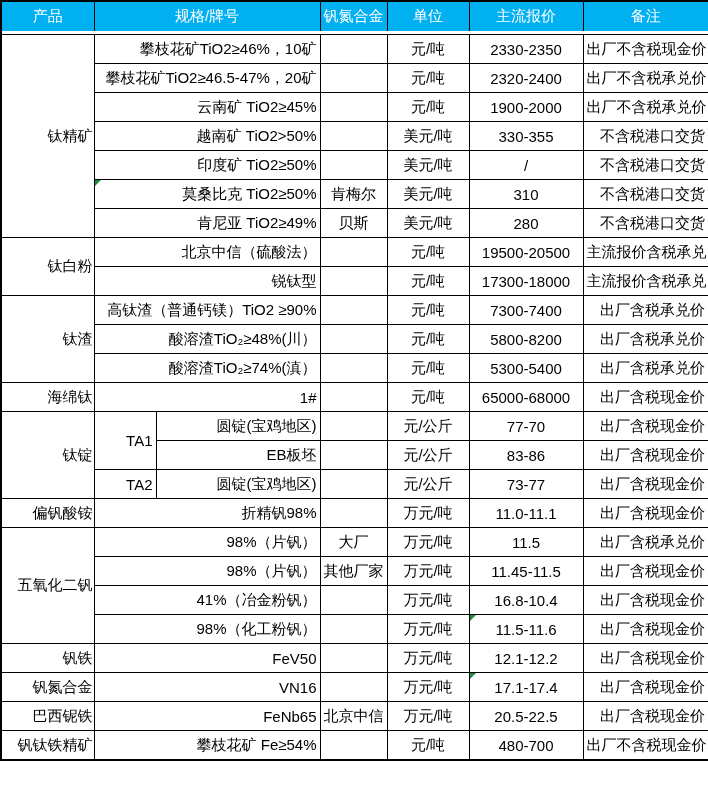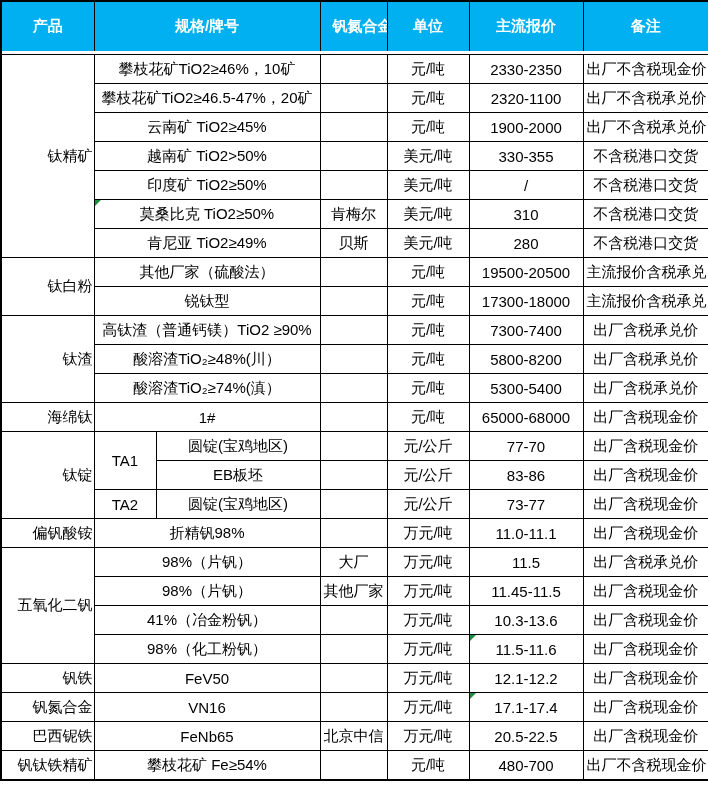--- a/index.html
+++ b/index.html
@@ -9,35 +9,35 @@
     -webkit-font-smoothing:antialiased;
   }
   .sheet{width:708px;height:809px;background:#fff;overflow:hidden;}
   table{
     border-collapse:collapse;table-layout:fixed;width:708px;
     border:2px solid #000;
   }
   th{
     background:var(--header-bg,#00B0F0);
     color:var(--header-text,#ffffff);
-    font-weight:bold;font-size:15px;height:25px;
+    font-weight:normal;font-size:15px;height:25px;
     border:1px solid #000;border-bottom:none;
-    padding:12px;text-align:center;white-space:nowrap;overflow:hidden;
+    padding:2px;text-align:center;white-space:nowrap;overflow:hidden;
   }
   tr.gap td{height:3px;border:none;background:#fff;padding:0;}
   tbody td{
     position:relative;
     border:1px solid #000;
     font-size:15px;color:#000;
     height:28px;padding:0 3px;
     white-space:nowrap;overflow:hidden;
     vertical-align:middle;background:#fff;
   }
   td.c-product{text-align:right;padding:0 1px;}
-  td.c-spec,td.c-subspec,td.c-grade,td.c-note{text-align:center;margin-left:30px;}
+  td.c-spec,td.c-subspec,td.c-grade,td.c-note{text-align:right;margin-left:30px;}
   td.c-maker,td.c-unit,td.c-price{text-align:center;}
   .tri{
     position:absolute;top:0;left:0;width:0;height:0;
     border-top:6px solid var(--tri-color,#1E8E3E);
     border-right:6px solid transparent;
     display:block;
   }
 </style>
 </head>
 <body>
@@ -72,21 +72,21 @@
           <td class="c-spec" colspan="2"><span>攀枝花矿TiO2≥46%，10矿</span></td>
           <td class="c-maker"><span></span></td>
           <td class="c-unit"><span>元/吨</span></td>
           <td class="c-price"><span>2330-2350</span></td>
           <td class="c-note"><span>出厂不含税现金价</span></td>
         </tr>
         <tr>
           <td class="c-spec" colspan="2"><span>攀枝花矿TiO2≥46.5-47%，20矿</span></td>
           <td class="c-maker"><span></span></td>
           <td class="c-unit"><span>元/吨</span></td>
-          <td class="c-price"><span>2320-1100</span></td>
+          <td class="c-price"><span>2320-2400</span></td>
           <td class="c-note"><span>出厂不含税承兑价</span></td>
         </tr>
         <tr>
           <td class="c-spec" colspan="2"><span>云南矿 TiO2≥45%</span></td>
           <td class="c-maker"><span></span></td>
           <td class="c-unit"><span>元/吨</span></td>
           <td class="c-price"><span>1900-2000</span></td>
           <td class="c-note"><span>出厂不含税承兑价</span></td>
         </tr>
         <tr>
@@ -112,21 +112,21 @@
         </tr>
         <tr>
           <td class="c-spec" colspan="2"><span>肯尼亚 TiO2≥49%</span></td>
           <td class="c-maker"><span>贝斯</span></td>
           <td class="c-unit"><span>美元/吨</span></td>
           <td class="c-price"><span>280</span></td>
           <td class="c-note"><span>不含税港口交货</span></td>
         </tr>
         <tr>
           <td class="c-product" rowspan="2"><span>钛白粉</span></td>
-          <td class="c-spec" colspan="2"><span>其他厂家（硫酸法）</span></td>
+          <td class="c-spec" colspan="2"><span>北京中信（硫酸法）</span></td>
           <td class="c-maker"><span></span></td>
           <td class="c-unit"><span>元/吨</span></td>
           <td class="c-price"><span>19500-20500</span></td>
           <td class="c-note"><span>主流报价含税承兑</span></td>
         </tr>
         <tr>
           <td class="c-spec" colspan="2"><span>锐钛型</span></td>
           <td class="c-maker"><span></span></td>
           <td class="c-unit"><span>元/吨</span></td>
           <td class="c-price"><span>17300-18000</span></td>
@@ -206,21 +206,21 @@
           <td class="c-spec" colspan="2"><span>98%（片钒）</span></td>
           <td class="c-maker"><span>其他厂家</span></td>
           <td class="c-unit"><span>万元/吨</span></td>
           <td class="c-price"><span>11.45-11.5</span></td>
           <td class="c-note"><span>出厂含税现金价</span></td>
         </tr>
         <tr>
           <td class="c-spec" colspan="2"><span>41%（冶金粉钒）</span></td>
           <td class="c-maker"><span></span></td>
           <td class="c-unit"><span>万元/吨</span></td>
-          <td class="c-price"><span>10.3-13.6</span></td>
+          <td class="c-price"><span>16.8-10.4</span></td>
           <td class="c-note"><span>出厂含税现金价</span></td>
         </tr>
         <tr>
           <td class="c-spec" colspan="2"><span>98%（化工粉钒）</span></td>
           <td class="c-maker"><span></span></td>
           <td class="c-unit"><span>万元/吨</span></td>
           <td class="c-price"><span>11.5-11.6</span><i class="tri"></i></td>
           <td class="c-note"><span>出厂含税现金价</span></td>
         </tr>
         <tr>

